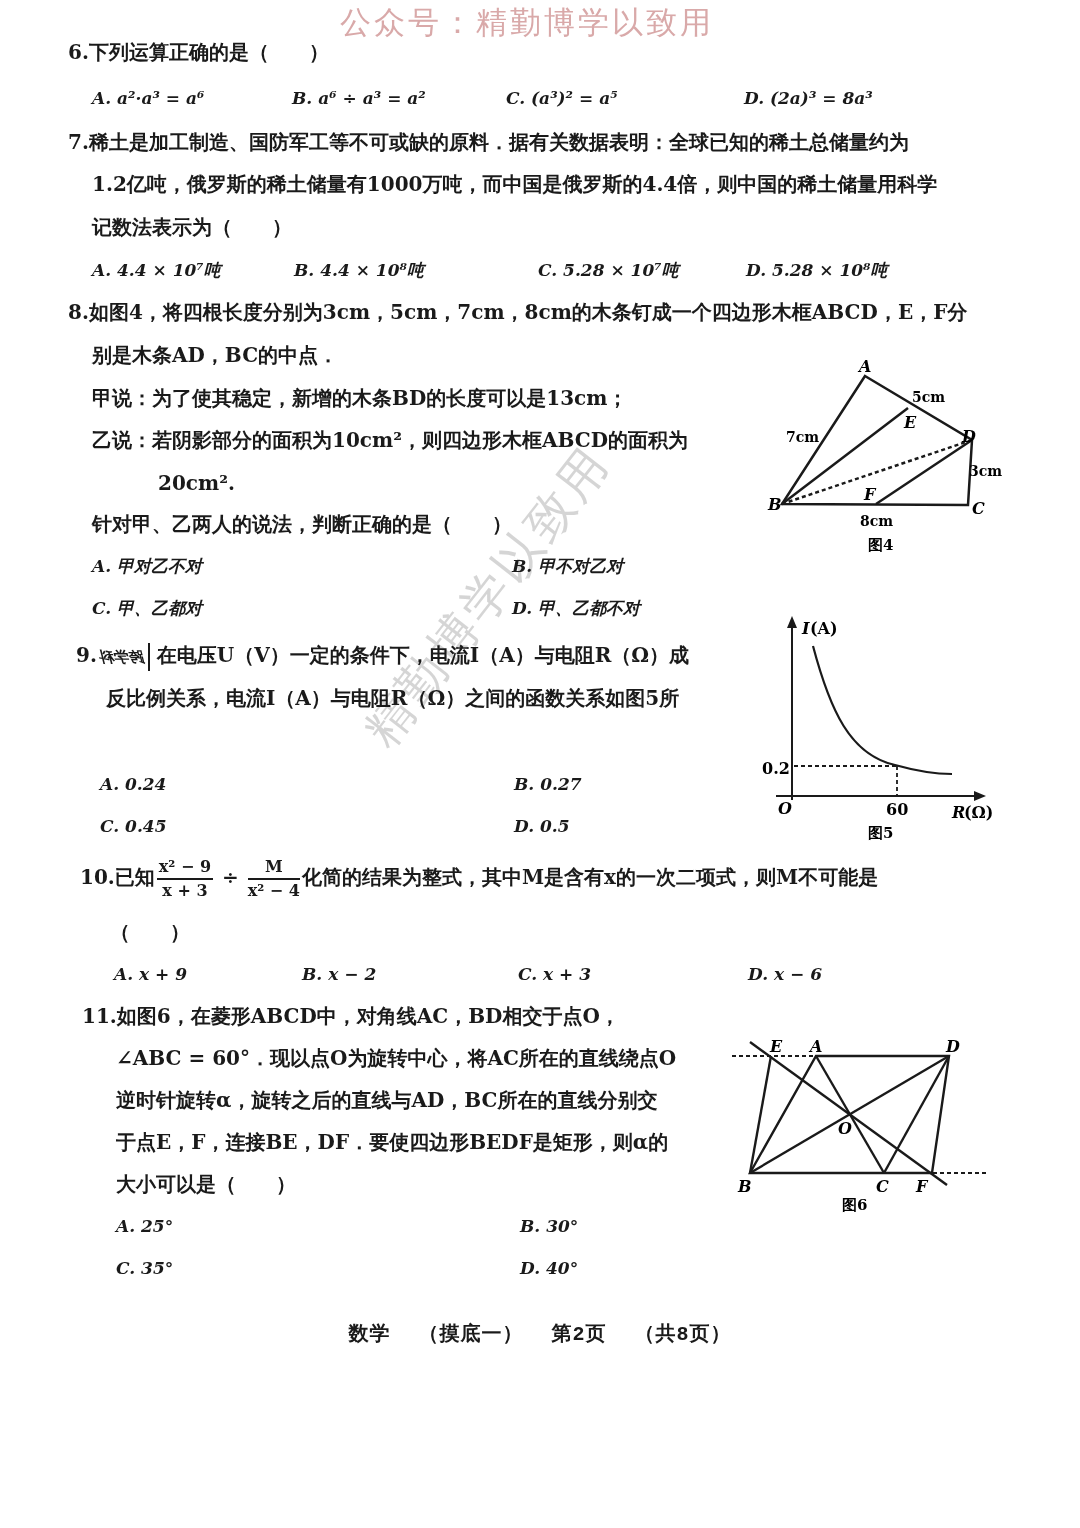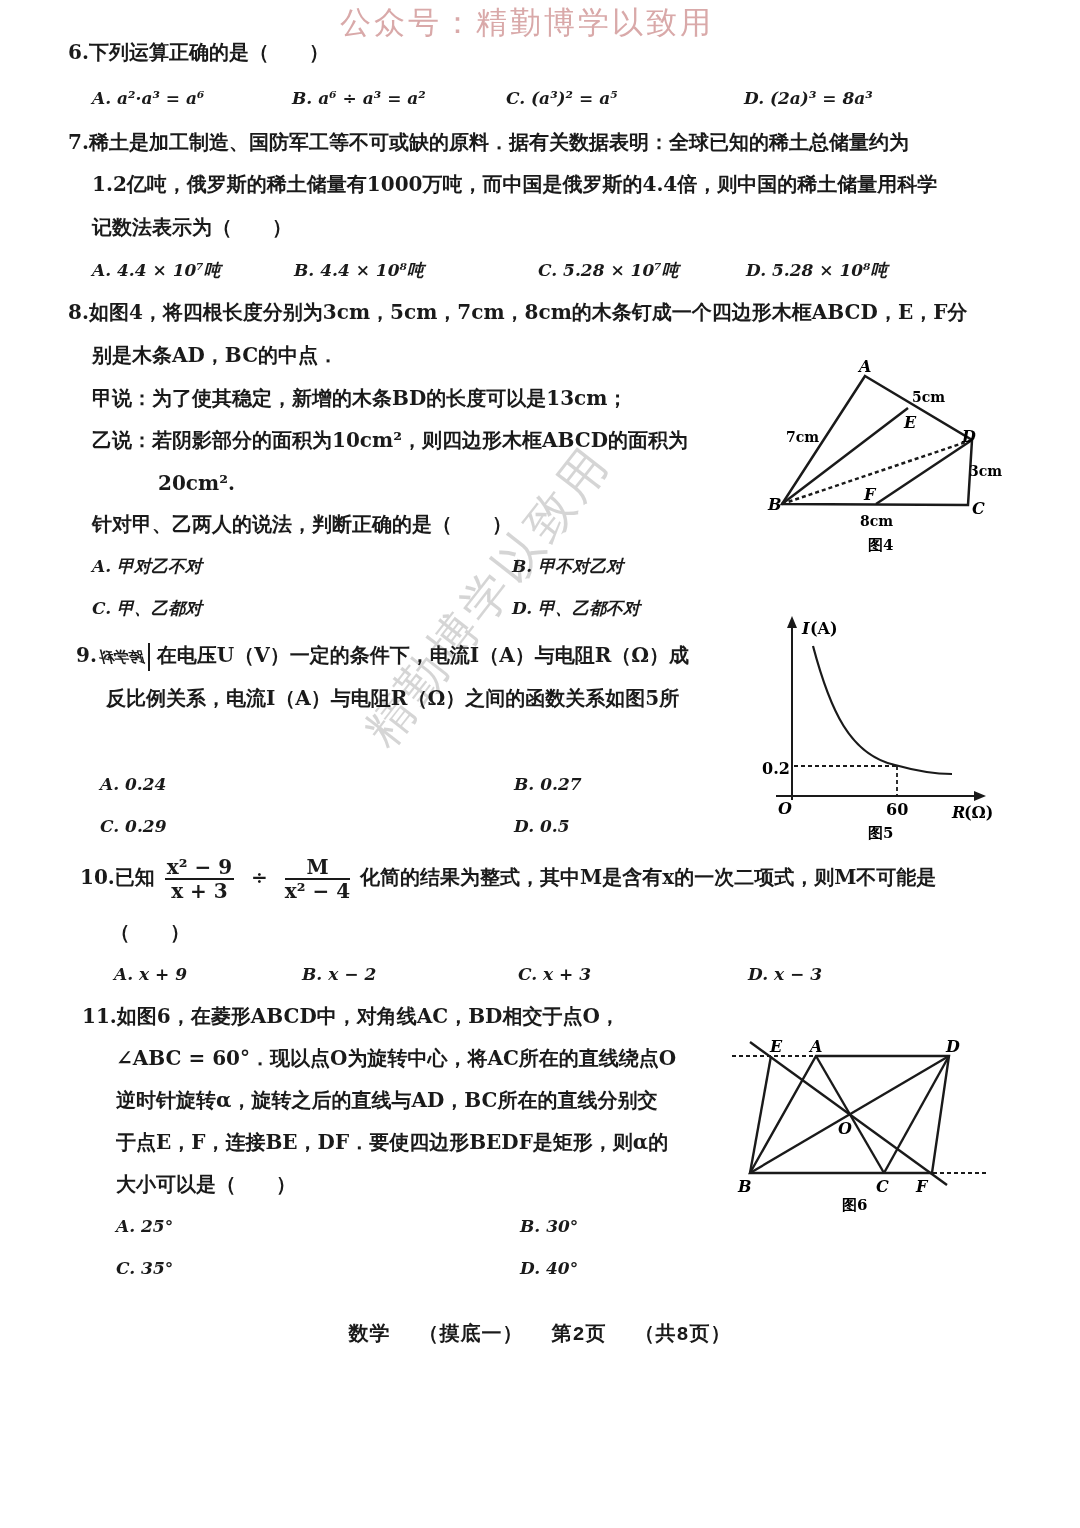--- a/index.html
+++ b/index.html
@@ -6,21 +6,21 @@
   body { width:1080px; height:1528px; position:relative; overflow:hidden;
          font-family:"DejaVu Serif","Liberation Serif",serif; color:#1a1a1a; }
   .page { position:absolute; left:0; top:0; width:940px; height:1528px; }
   .header-wm { position:absolute; left:340px; top:2px; font-size:31px; letter-spacing:3px;
                color:#d9a9a9; font-family:"DejaVu Serif",serif; }
   .diag-wm { position:absolute; left:350px; top:720px; font-size:48px; color:#c8c8c8;
              transform:rotate(-52deg); transform-origin:left top; white-space:nowrap; letter-spacing:4px;
              font-family:"DejaVu Sans",sans-serif; opacity:0.75; }
   .line { position:absolute; font-size:20px; font-weight:bold; white-space:nowrap; line-height:28px; }
   .opt { position:absolute; font-size:17px; font-weight:bold; white-space:nowrap; line-height:28px;font-style:italic; }
-  .frac { display:inline-block; vertical-align:middle; text-align:center; margin:0 10px; font-size:20px; }
+  .frac { display:inline-block; vertical-align:middle; text-align:center; margin:0 2px; font-size:16px; }
   .frac .num { display:block; border-bottom:2px solid #1a1a1a; padding:0 2px; line-height:22px; }
   .frac .den { display:block; line-height:22px; }
   .tag { display:inline-block; font-size:15px; border-left:2px solid #1a1a1a; border-top:0; padding:0 3px; font-style:italic; transform:scaleX(-1); }
   .fig { position:absolute; }
   .fig svg text { font-family:"DejaVu Serif",serif; font-weight:bold; }
   .footer { position:absolute; left:0; width:1080px; top:1320px; text-align:center; font-size:20px; font-weight:bold; letter-spacing:1px; }
   .footer span { margin:0 10px;font-family:Liberation Mono, monospace; }
 </style>
 </head>
 <body>
@@ -81,21 +81,21 @@
     </svg>
   </div>
 
   <div class="line" style="left:76px;top:641px;">
     <span>9.</span><span class="tag">跨学科</span>
     <span>在电压U（V）一定的条件下，电流I（A）与电阻R（Ω）成</span>
   </div>
   <div class="line" style="left:98px;top:684px;margin-left:8px;">反比例关系，电流I（A）与电阻R（Ω）之间的函数关系如图5所</div>
   <div class="opt" style="left:100px;top:770px;">A. 0.24</div>
   <div class="opt" style="left:514px;top:770px;">B. 0.27</div>
-  <div class="opt" style="left:100px;top:812px;">C. 0.29</div>
+  <div class="opt" style="left:100px;top:812px;">C. 0.45</div>
   <div class="opt" style="left:514px;top:812px;">D. 0.5</div>
 
   <div class="fig" style="left:740px;top:610px;width:280px;height:240px;">
     <svg width="280" height="240" viewBox="0 0 280 240">
       <line x1="52" y1="190" x2="52" y2="12" stroke="#1a1a1a" stroke-width="2"></line>
       <polygon points="52,6 47,18 57,18" fill="#1a1a1a"></polygon>
       <line x1="36" y1="186" x2="240" y2="186" stroke="#1a1a1a" stroke-width="2"></line>
       <polygon points="246,186 234,181 234,191" fill="#1a1a1a"></polygon>
       <path d="M73,36 C90,100 110,145 155,155 C180,162 200,164 212,164" fill="none" stroke="#1a1a1a" stroke-width="2.2"></path>
       <line x1="54" y1="156" x2="157" y2="156" stroke="#1a1a1a" stroke-width="1.8" stroke-dasharray="4,3"></line>
@@ -113,21 +113,21 @@
 
   <div class="line" style="left:80px;top:852px;line-height:50px;">
     <span>10.</span><span>已知</span><span class="frac"><span class="num">x² − 9</span><span class="den">x + 3</span></span>
     <span>÷</span>
     <span class="frac"><span class="num">M</span><span class="den">x² − 4</span></span><span>化简的结果为整式，其中M是含有x的一次二项式，则M不可能是</span>
   </div>
   <div class="line" style="left:110px;top:918px;">（　　）</div>
   <div class="opt" style="left:114px;top:960px;">A. x + 9</div>
   <div class="opt" style="left:302px;top:960px;">B. x − 2</div>
   <div class="opt" style="left:518px;top:960px;">C. x + 3</div>
-  <div class="opt" style="left:748px;top:960px;">D. x − 3</div>
+  <div class="opt" style="left:748px;top:960px;">D. x − 6</div>
 
   <div class="line" style="left:82px;top:1002px;">
     <span>11.</span><span>如图6，在菱形ABCD中，对角线AC，BD相交于点O，</span>
   </div>
   <div class="line" style="left:116px;top:1044px;">∠ABC = 60°．现以点O为旋转中心，将AC所在的直线绕点O</div>
   <div class="line" style="left:116px;top:1128px;">于点E，F，连接BE，DF．要使四边形BEDF是矩形，则α的</div>
   <div class="line" style="left:116px;top:1086px;">逆时针旋转α，旋转之后的直线与AD，BC所在的直线分别交</div>
   <div class="line" style="left:116px;top:1170px;">大小可以是（　　）</div>
   <div class="opt" style="left:116px;top:1212px;">A. 25°</div>
   <div class="opt" style="left:520px;top:1212px;">B. 30°</div>

